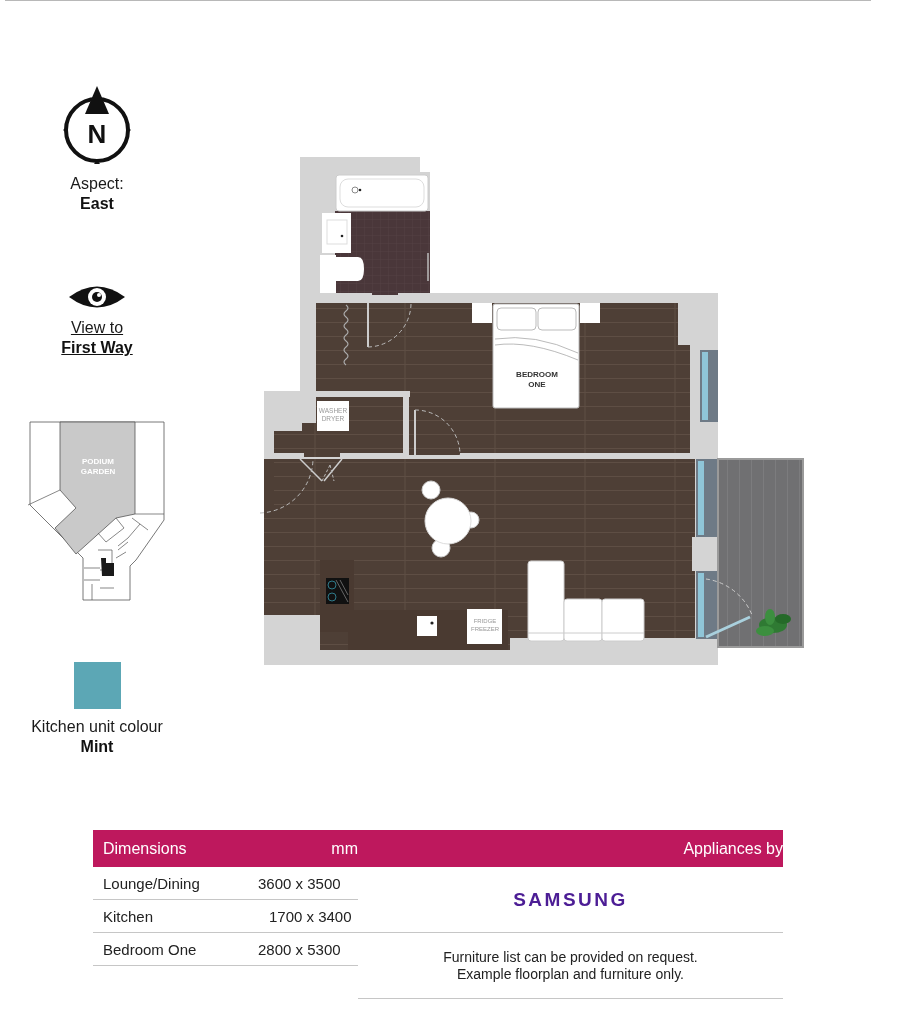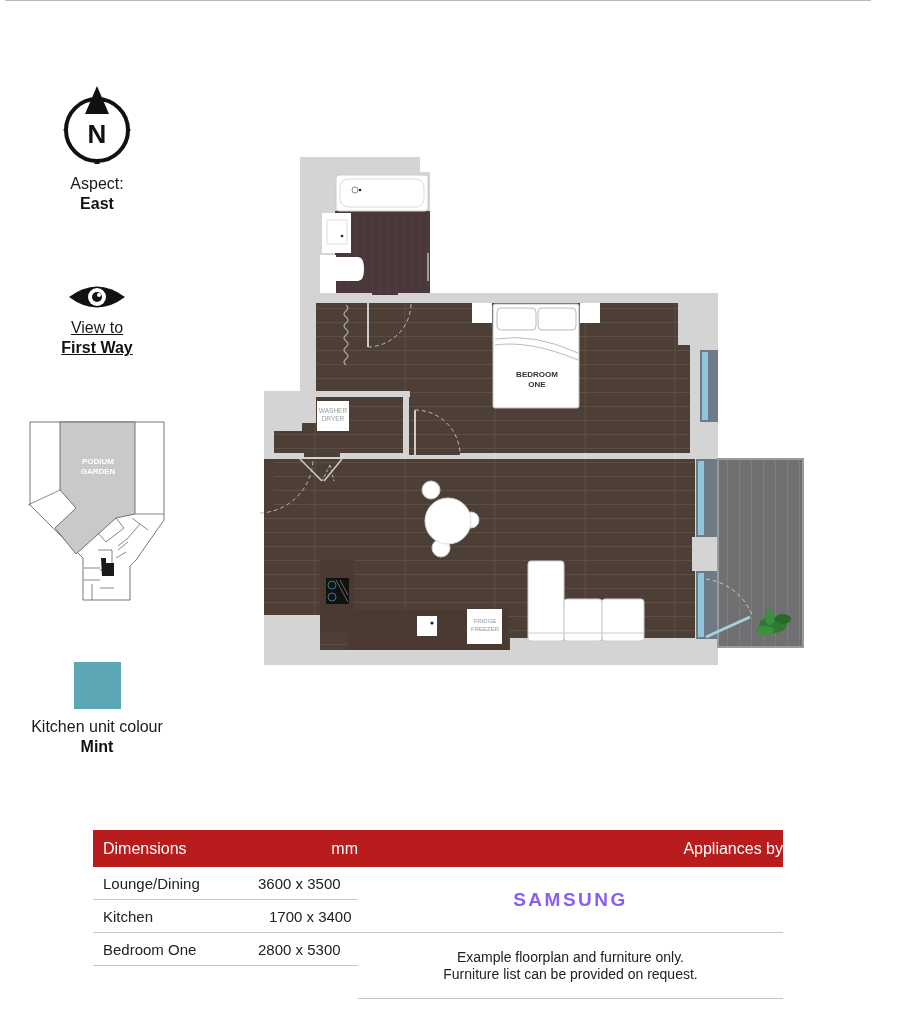--- a/index.html
+++ b/index.html
@@ -18,32 +18,32 @@
 
   #keyplan { position: absolute; left: 28px; top: 420px; }
 
   #swatch-block { position: absolute; left: 10px; top: 662px; width: 174px; text-align: center; }
   .swatch { width: 47px; height: 47px; margin: 0 auto 8px auto; }
 
   #floorplan { position: absolute; left: 260px; top: 155px; }
 
   
   #dims-table { position: absolute; left: 93px; top: 830px; width: 690px; }
-  .thead { height: 37px; background: #b91c1c; color: #fff; display: flex; align-items: center; font-size: 16px; }
+  .thead { height: 37px; background: #be185d; color: #fff; display: flex; align-items: center; font-size: 16px; }
   .th-room { width: 170px; padding-left: 10px; }
   .th-mm { width: 95px; text-align: right; padding-left: 20px; }
   .th-app { flex: 1; text-align: right; padding-left: 5px; }
   .tbody { position: relative; display: flex; }
   .col-left { width: 265px; }
   .row { height: 33px; display: flex; align-items: center; font-size: 15px; color: #222; border-bottom: 1px solid #c6c6c6; }
   .row .r-name { width: 165px; padding-left: 10px; }
   .row .r-val { width: 100px; }
   .col-right { flex: 1; display: flex; flex-direction: column; }
   .brand-cell { height: 66px; display: flex; align-items: center; justify-content: center; border-bottom: 1px solid #c6c6c6; }
-  .brand { font-size: 19px; font-weight: bold; letter-spacing: 2.5px; color: #8b5cf6; }
+  .brand { font-size: 19px; font-weight: bold; letter-spacing: 2.5px; color: #4c1d95; }
   .note-cell { height: 66px; display: flex; flex-direction: column; align-items: center; justify-content: center; border-bottom: 1px solid #c6c6c6; font-size: 14px; color: #222; line-height: 17px; }
   .row.kitchen { border-bottom: 1px solid #c6c6c6; gap: 28px; }
 </style>
 </head>
 <body>
 
 <div class="top-rule"></div>
 
 <div id="compass-block" class="side-block">
   <svg width="76" height="82" viewBox="0 0 76 82">
@@ -234,18 +234,18 @@
       <div class="row">
         <span class="r-name">Bedroom One</span>
         <span class="r-val">2800 x 5300</span>
       </div>
     </div>
     <div class="col-right">
       <div class="brand-cell">
         <span class="brand">SAMSUNG</span>
       </div>
       <div class="note-cell">
+        <span>Furniture list can be provided on request.</span>
         <span>Example floorplan and furniture only.</span>
-        <span>Furniture list can be provided on request.</span>
       </div>
     </div>
   </div>
 </div>
 
 </body></html>

